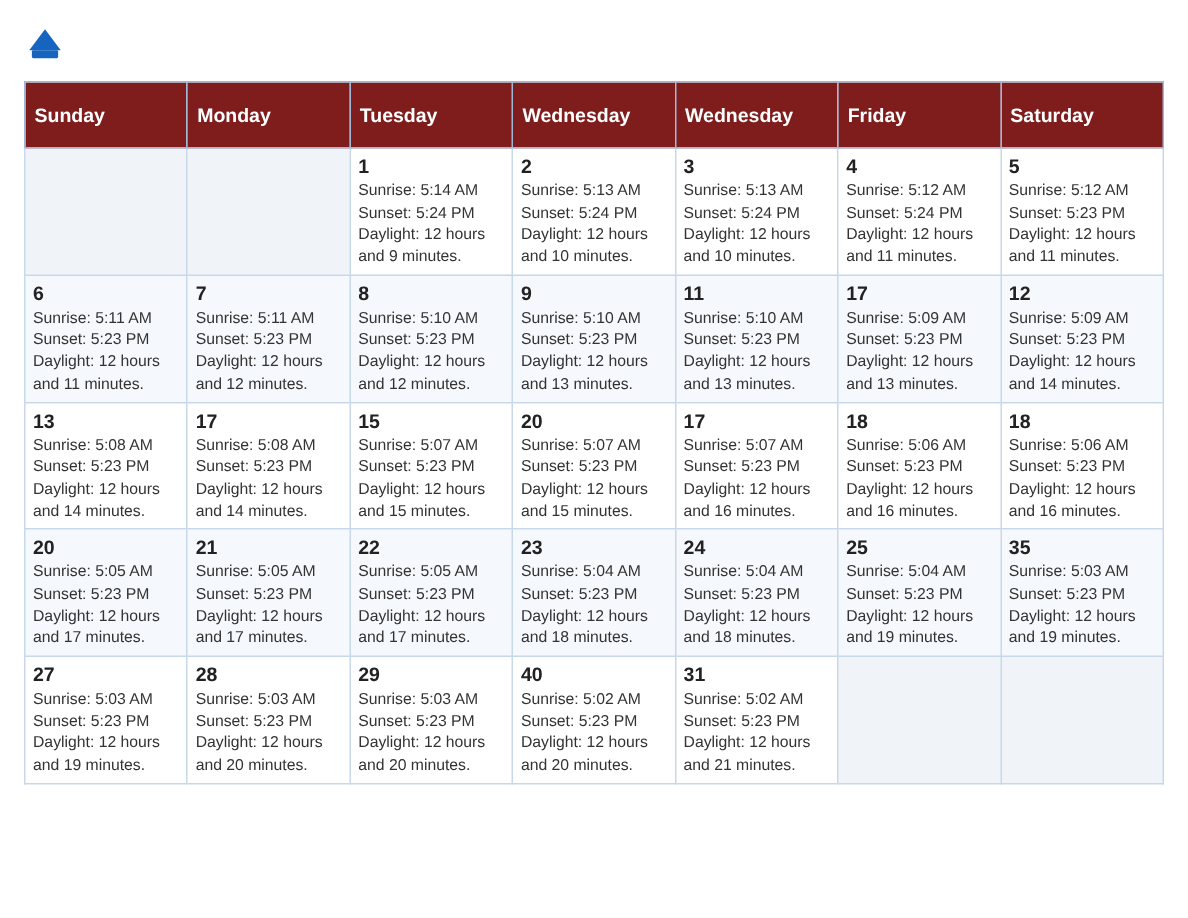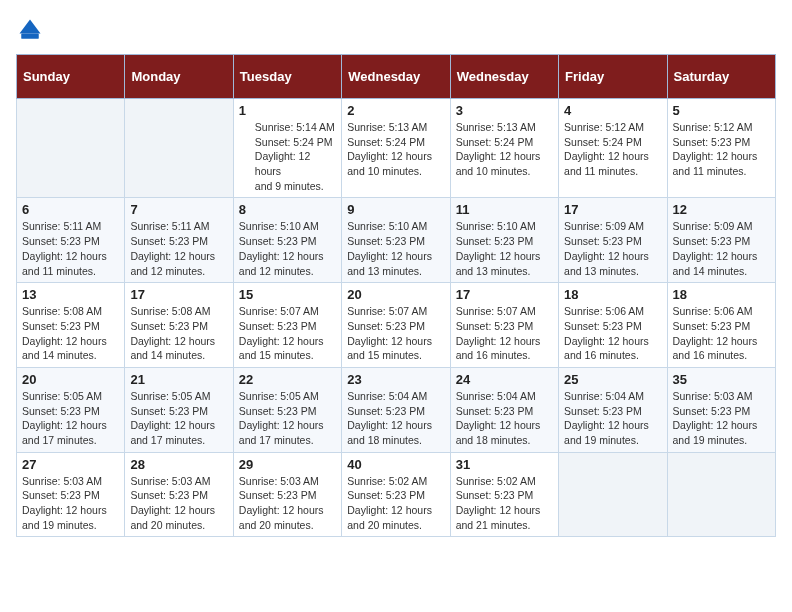--- a/index.html
+++ b/index.html
@@ -116,21 +116,21 @@
         <th>Friday</th>
         <th>Saturday</th>
       </tr>
   </thead>
   <tbody id="calendar-body">
       <tr>
         <td class="empty-cell"></td>
         <td class="empty-cell"></td>
         <td>
           <span class="day-num">1</span>
-          <div class="day-info" style="white-space: pre-line; margin-left: 16px;">Sunrise: 5:14 AM
+          <div class="day-info" style="white-space: pre-line;">Sunrise: 5:14 AM
 Sunset: 5:24 PM
 Daylight: 12 hours
 and 9 minutes.</div>
         </td>
         <td>
           <span class="day-num">2</span>
           <div class="day-info" style="white-space: pre-line;">Sunrise: 5:13 AM
 Sunset: 5:24 PM
 Daylight: 12 hours
 and 10 minutes.</div>

